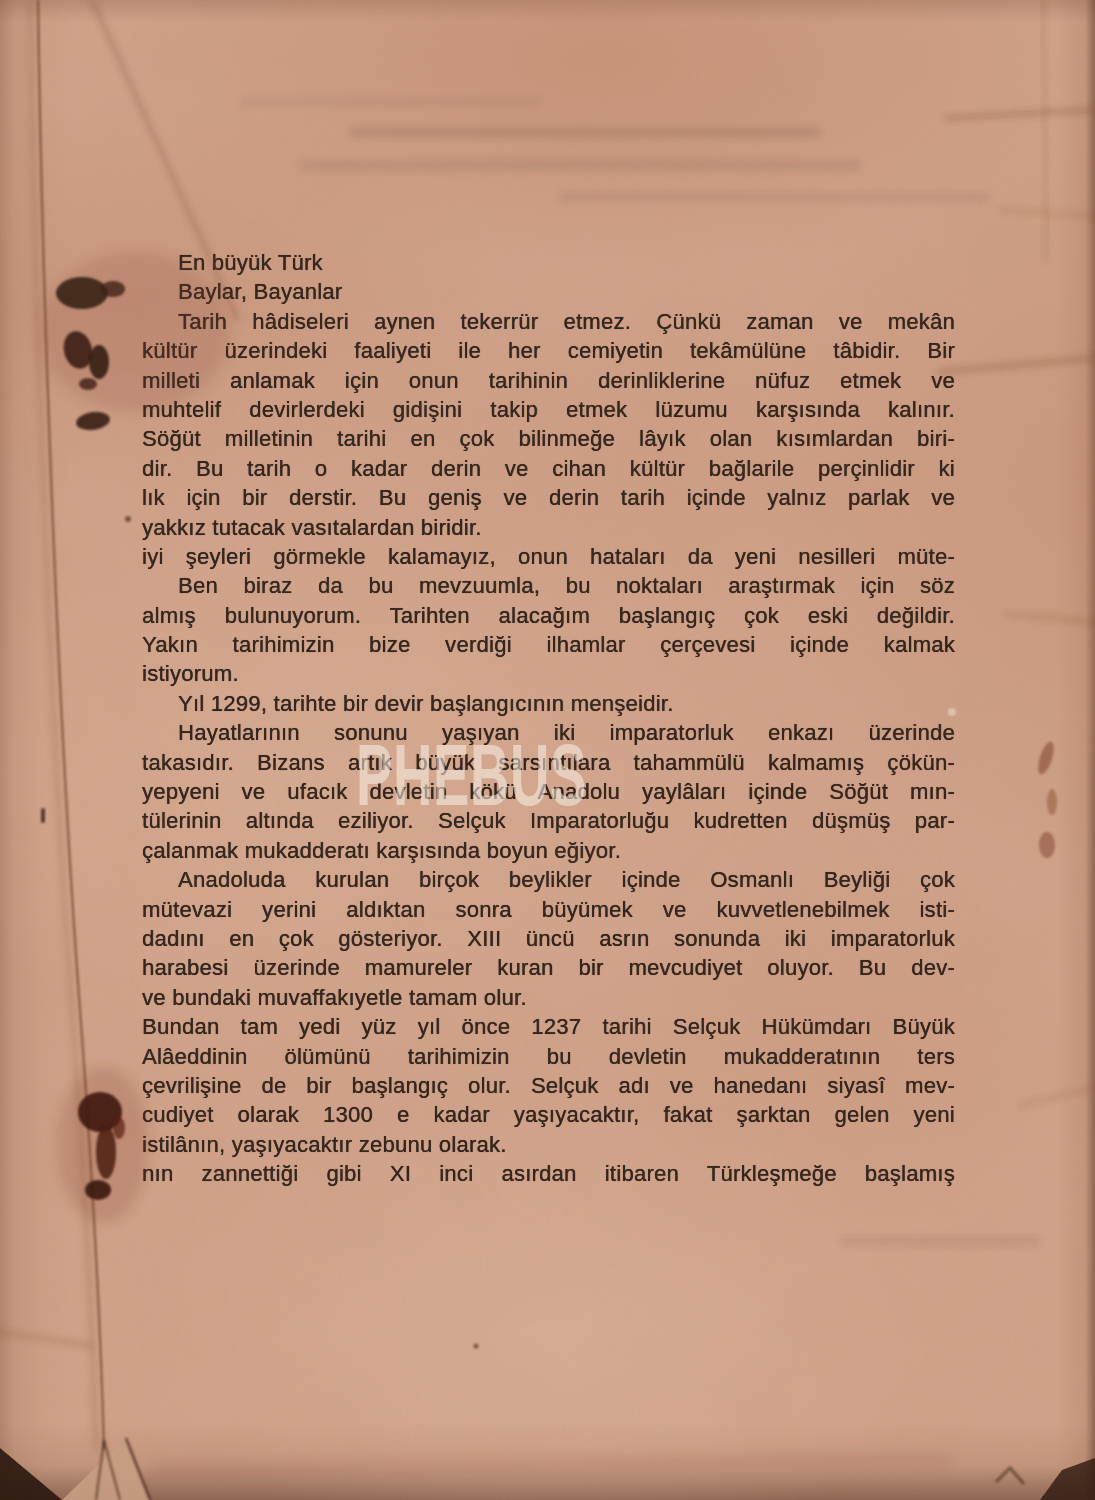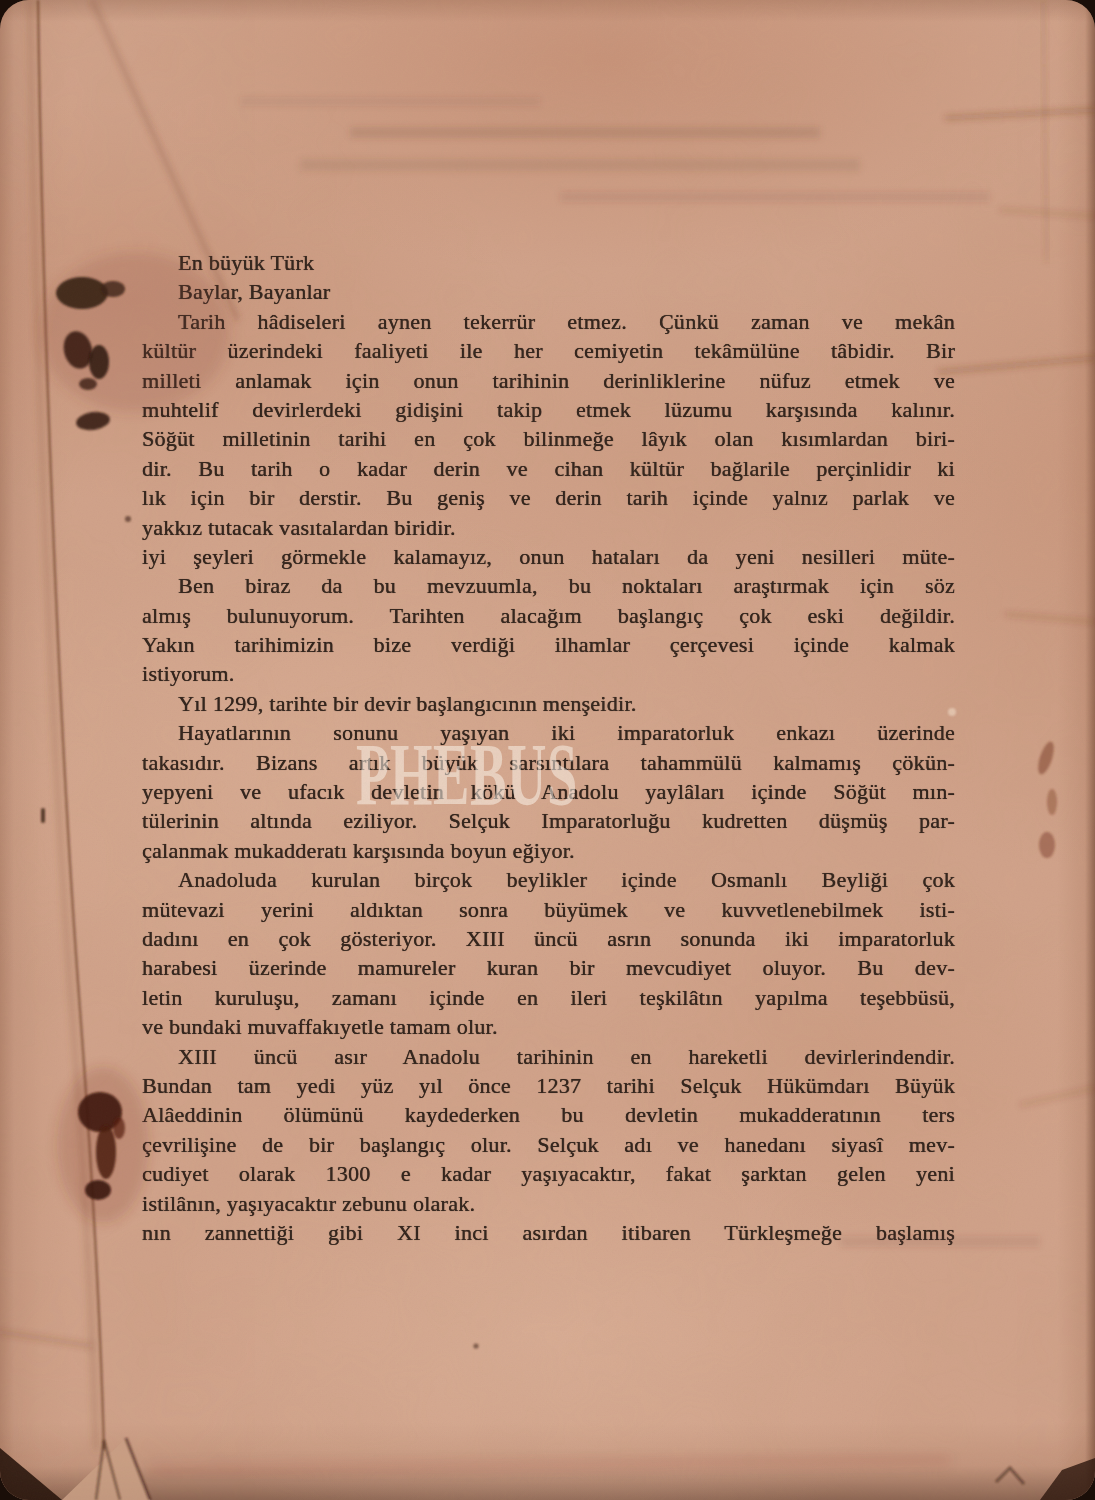--- a/index.html
+++ b/index.html
@@ -1,21 +1,20 @@
 <!DOCTYPE html>
 <html><head>
 <meta charset="utf-8">
 <style>
   html,body{margin:0;padding:0;background:#1a0e08;}
   .page{
     position:relative;
     width:1095px;height:1500px;
     overflow:hidden;
-    font-family:Liberation Serif, serif;
-    border-radius:29px;
+    font-family:Liberation Sans, sans-serif;
   }
   .paper{
     position:absolute;inset:0;
     background:
       radial-gradient(ellipse 700px 300px at 55% 4%,  rgba(186,124,95,0.38), rgba(186,124,95,0) 70%),
       radial-gradient(ellipse 520px 280px at 12% 20%, rgba(190,130,102,0.32), rgba(190,130,102,0) 72%),
       radial-gradient(ellipse 420px 520px at 98% 32%, rgba(186,128,99,0.28), rgba(186,128,99,0) 75%),
       radial-gradient(ellipse 640px 400px at 30% 52%, rgba(233,194,168,0.28), rgba(233,194,168,0) 70%),
       radial-gradient(ellipse 560px 330px at 50% 89%, rgba(232,194,170,0.34), rgba(232,194,170,0) 70%),
       radial-gradient(ellipse 360px 260px at 79% 70%, rgba(197,141,111,0.22), rgba(197,141,111,0) 70%),
@@ -74,25 +73,23 @@
       <div class="line indent no-just">Yıl 1299, tarihte bir devir başlangıcının menşeidir.</div>
       <div class="line indent">Hayatlarının sonunu yaşıyan iki imparatorluk enkazı üzerinde</div>
       <div class="line">takasıdır. Bizans artık büyük sarsıntılara tahammülü kalmamış çökün-</div>
       <div class="line">yepyeni ve ufacık devletin kökü Anadolu yaylâları içinde Söğüt mın-</div>
       <div class="line">tülerinin altında eziliyor. Selçuk Imparatorluğu kudretten düşmüş par-</div>
       <div class="line no-just">çalanmak mukadderatı karşısında boyun eğiyor.</div>
       <div class="line indent">Anadoluda kurulan birçok beylikler içinde Osmanlı Beyliği çok</div>
       <div class="line">mütevazi yerini aldıktan sonra büyümek ve kuvvetlenebilmek isti-</div>
       <div class="line">dadını en çok gösteriyor. XIII üncü asrın sonunda iki imparatorluk</div>
       <div class="line">harabesi üzerinde mamureler kuran bir mevcudiyet oluyor. Bu dev-</div>
-      <div class="line">letin kuruluşu, zamanı içinde en ileri teşkilâtın yapılma teşebbüsü,</div>
       <div class="line no-just">ve bundaki muvaffakıyetle tamam olur.</div>
-      <div class="line indent">XIII üncü asır Anadolu tarihinin en hareketli devirlerindendir.</div>
       <div class="line">Bundan tam yedi yüz yıl önce 1237 tarihi Selçuk Hükümdarı Büyük</div>
-      <div class="line">Alâeddinin ölümünü kaydederken bu devletin mukadderatının ters</div>
+      <div class="line">Alâeddinin ölümünü tarihimizin bu devletin mukadderatının ters</div>
       <div class="line">çevrilişine de bir başlangıç olur. Selçuk adı ve hanedanı siyasî mev-</div>
       <div class="line">cudiyet olarak 1300 e kadar yaşıyacaktır, fakat şarktan gelen yeni</div>
       <div class="line no-just">istilânın, yaşıyacaktır zebunu olarak.</div>
       <div class="line">nın zannettiği gibi XI inci asırdan itibaren Türkleşmeğe başlamış</div>
     </div>
 
   <div class="watermark">PHEBUS</div>
 
   <svg class="marks" width="1095" height="1500" viewBox="0 0 1095 1500" xmlns="http://www.w3.org/2000/svg">
     <defs>

